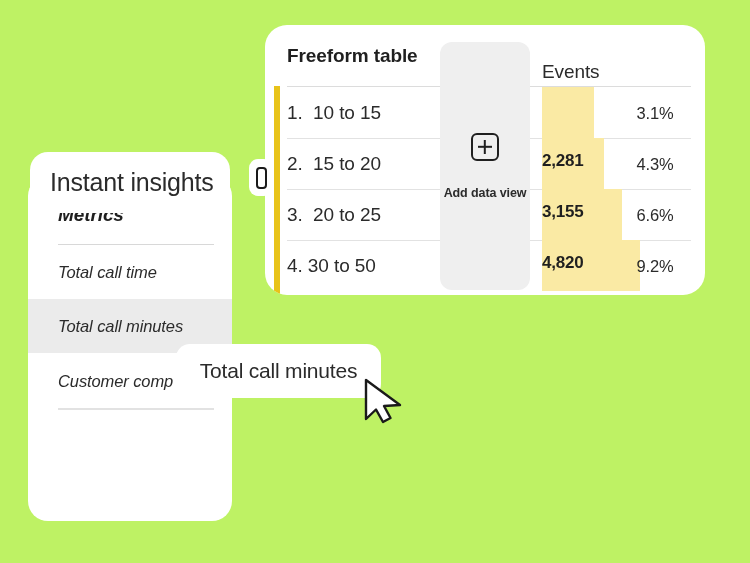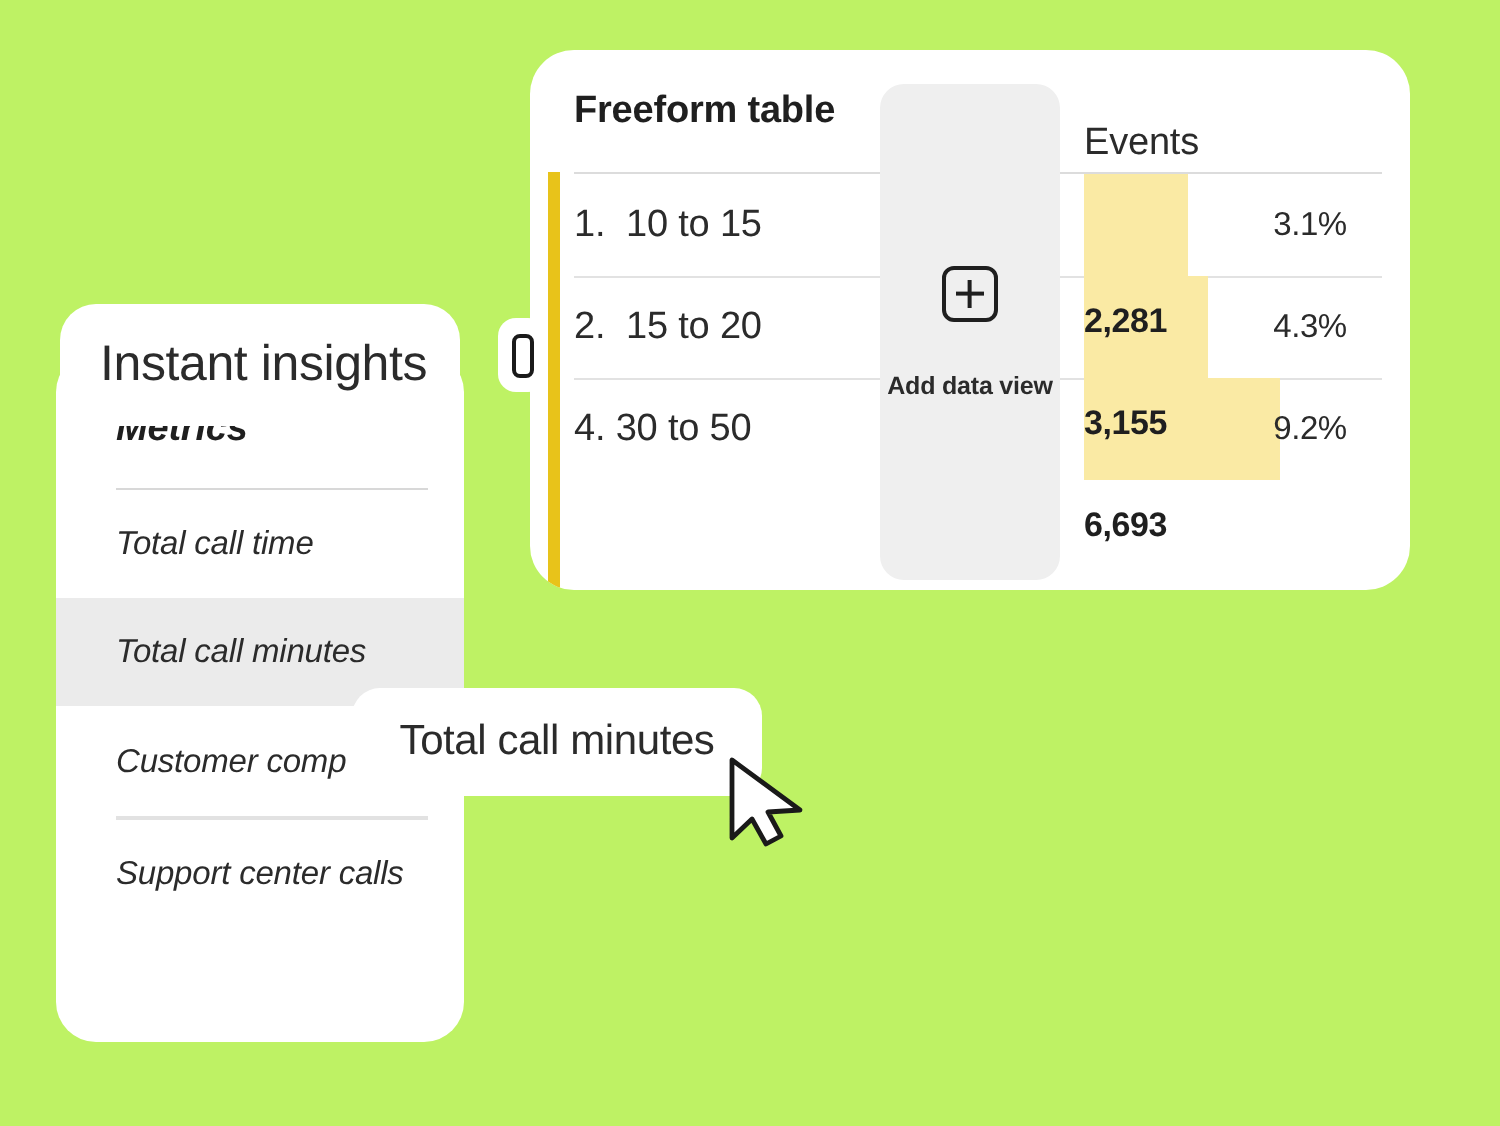--- a/index.html
+++ b/index.html
@@ -352,20 +352,30 @@
         <div class="row-sep"></div>
         <div class="bar" style="width: 62px; background: rgb(250, 234, 164);"></div>
         <div class="rank-dim">
           <span>2.</span>
           &nbsp;<span>15 to 20</span>
         </div>
         <div class="value">3,155</div>
         <div class="pct">4.3%</div>
       </div>
 
+      <div class="trow">
+        <div class="row-sep"></div>
+        <div class="bar" style="width: 80px; background: rgb(250, 234, 164);"></div>
+        <div class="rank-dim">
+          <span>3.</span>
+          &nbsp;<span>20 to 25</span>
+        </div>
+        <div class="value">4,820</div>
+        <div class="pct">6.6%</div>
+      </div>
 
       <div class="trow">
         <div class="row-sep"></div>
         <div class="bar" style="width: 98px; background: rgb(250, 234, 164);"></div>
         <div class="rank-dim">
           <span>4.</span>
           <span>30 to 50</span>
         </div>
         <div class="value">6,693</div>
         <div class="pct">9.2%</div>
@@ -397,23 +407,20 @@
     </div>
 
     <div class="metric-sep hidden"></div>
     <div class="metric-row">
       <span>Customer comp</span>
     </div>
 
     <div class="metric-sep"></div>
 
     <div class="metric-sep"></div>
-    <div class="metric-row">
-      <span>Support center calls</span>
-    </div>
   </div>
 
   <div id="connector-handle">
     <div class="inner"></div>
   </div>
 
   <div id="tooltip">
     <span class="label">Total call minutes</span>
   </div>
 

